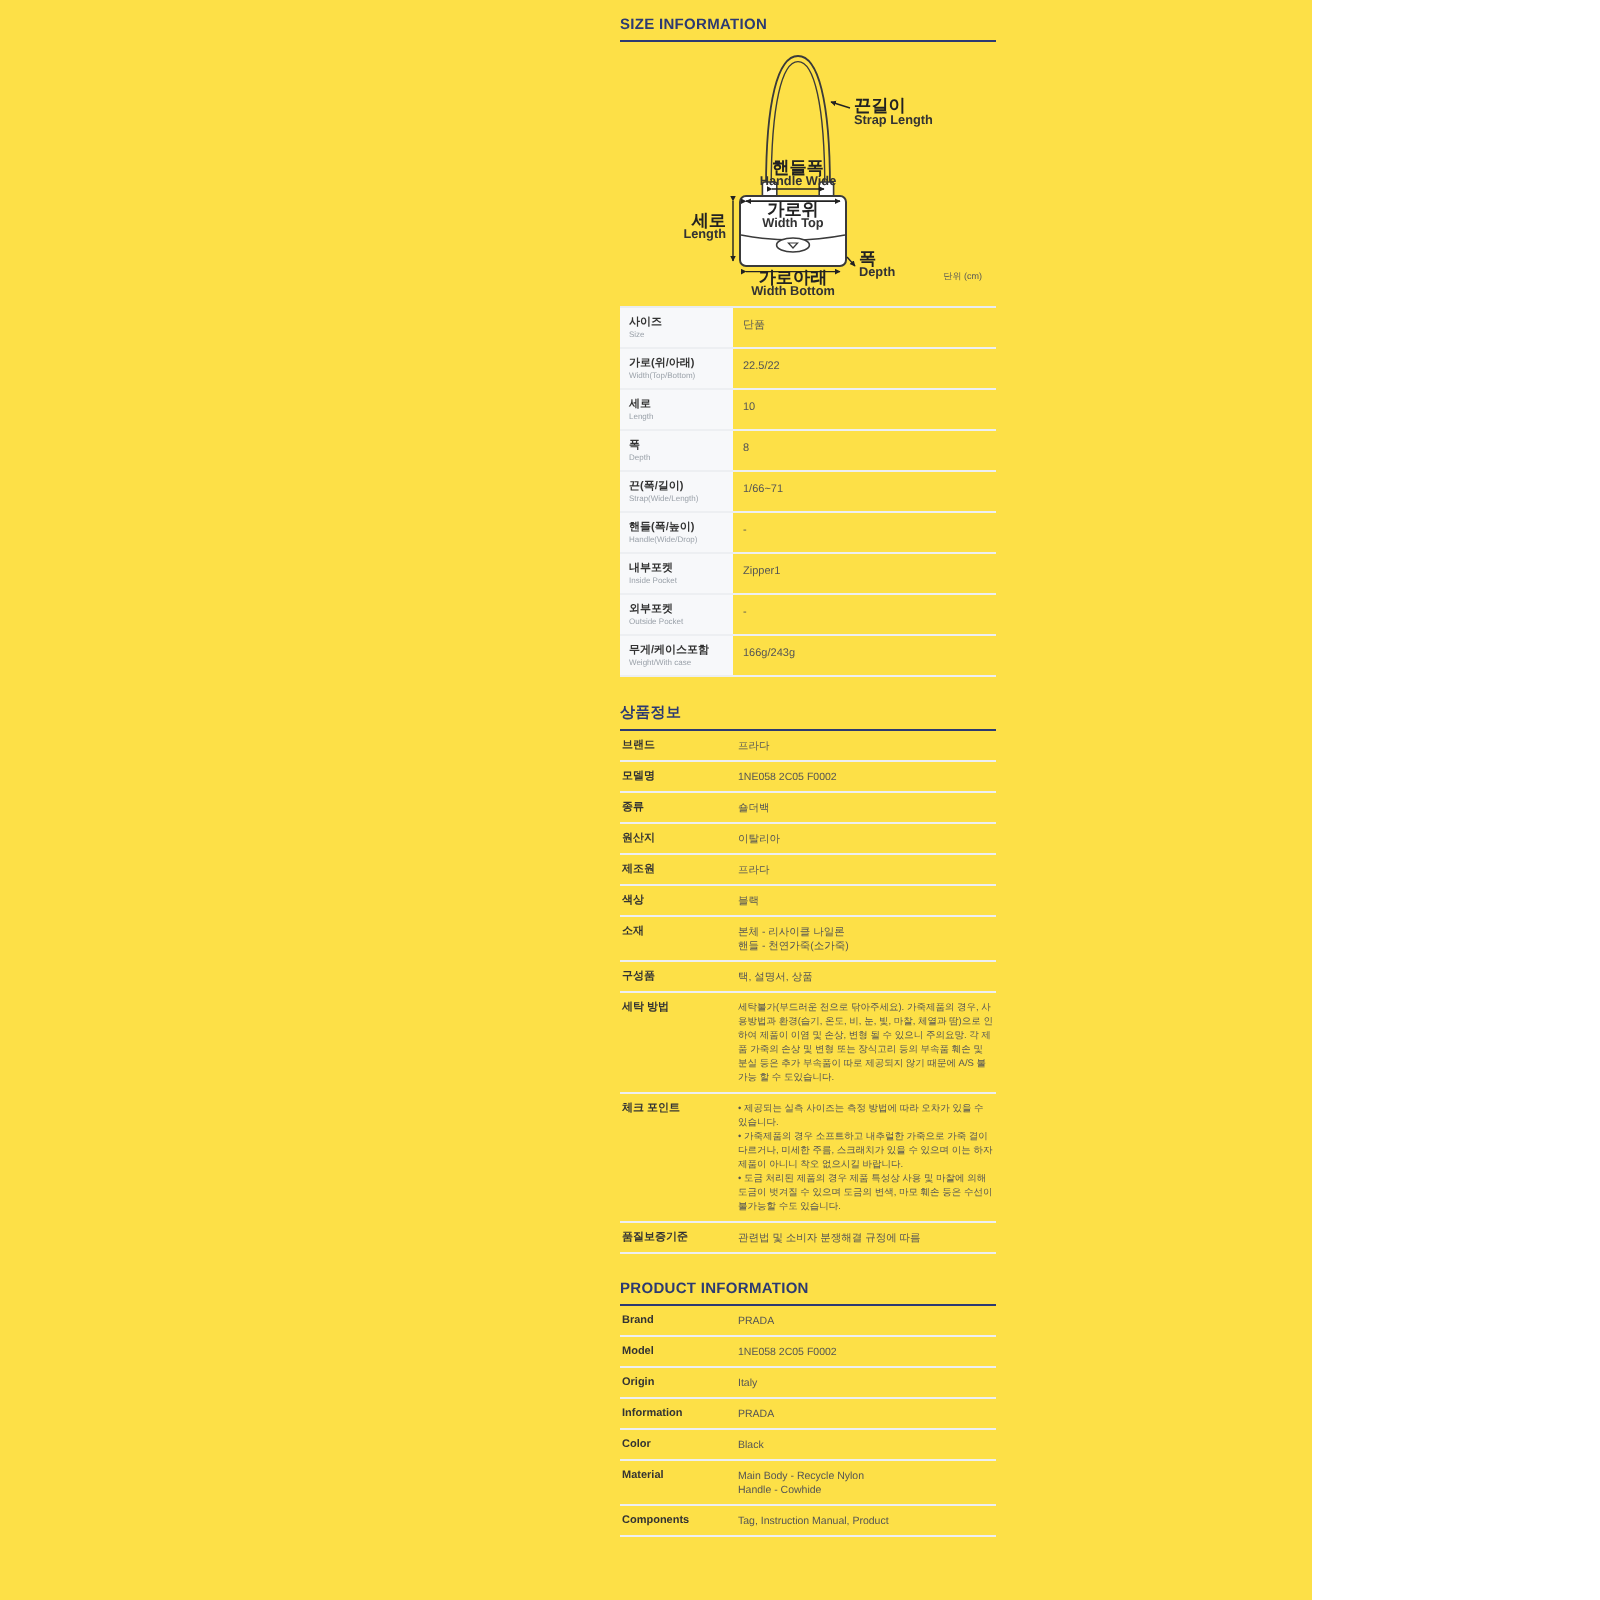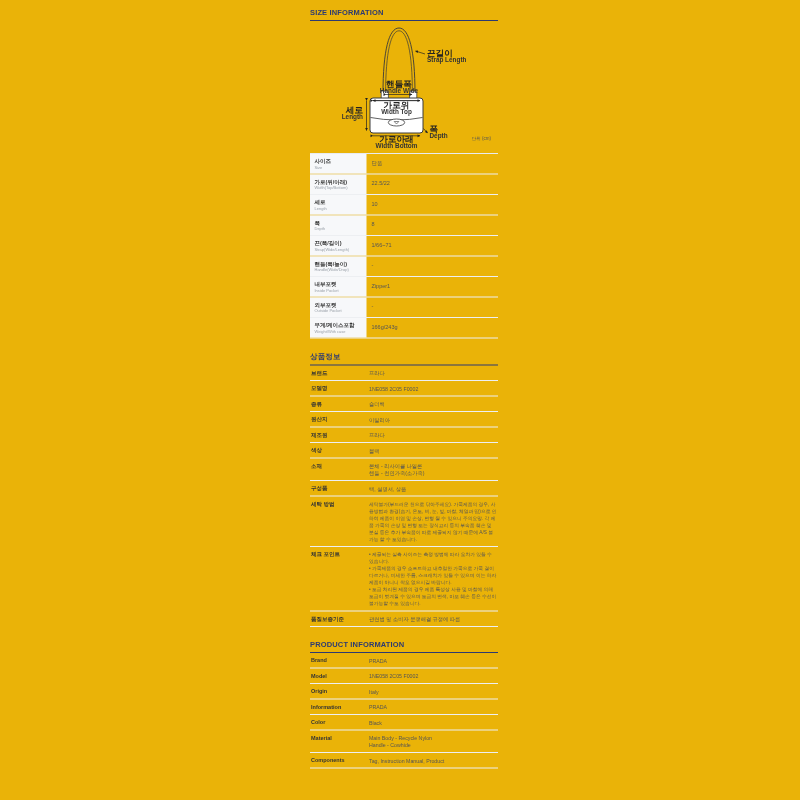--- a/index.html
+++ b/index.html
@@ -1,21 +1,21 @@
 <!DOCTYPE html>
 <html><head>
 <meta charset="utf-8">
 <style>
   html,body { margin:0; padding:0; }
   body {
     width:800px; height:800px; background:#ffffff; overflow:hidden;
     font-family:"Liberation Sans","DejaVu Sans",sans-serif;
     -webkit-font-smoothing:antialiased;
   }
-  .page { position:relative; width:800px; height:800px; background:#eab308; }
+  .page { position:relative; width:656px; height:800px; background:#fde047; }
   
   .content {
     position:absolute; left:310px; top:8px; width:376px;
     transform:scale(0.5); transform-origin:0 0;
     color:#444;
   }
   .sec { margin-top:0; }
   .sec + .sec { margin-top:26px; }
   .sec-title {
     font-size:15px; font-weight:bold; color:#2c3a72; letter-spacing:.3px;

